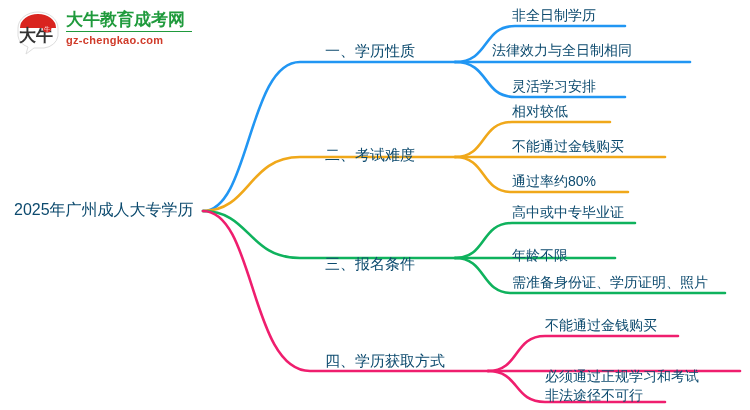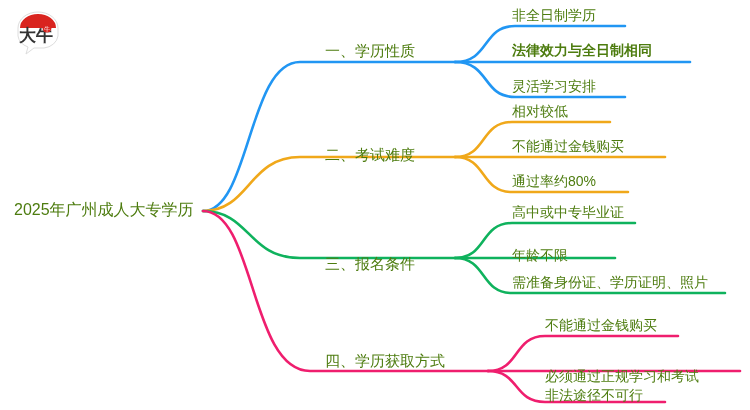--- a/index.html
+++ b/index.html
@@ -64,21 +64,21 @@
     color: #d03b2a;
     letter-spacing: 0.3px;
     white-space: nowrap;
     font-family: "Liberation Sans", sans-serif;
   }
 
   
   .node-label {
     position: absolute;
     white-space: nowrap;
-    color: #4d7c0f;
+    color: #0c4a6e;
   }
   .root-label {
     font-size: 16px;
     line-height: 20px;
   }
   .branch-label {
     font-size: 15px;
     line-height: 19px;
   }
   .leaf-label {
@@ -90,20 +90,25 @@
 <body>
 
 <div class="logo-block">
   <svg class="logo-mark" viewBox="0 0 48 48">
     <path d="M4 20 A20 16 0 0 1 44 20 L44 28 A16 14 0 0 1 30 40 L20 40 L12 46 L14 39 A18 14 0 0 1 4 28 Z" fill="#ffffff" stroke="#dddddd" stroke-width="1"></path>
     <path d="M6 20 A18 14 0 0 1 42 20 Z" fill="#d9241f"></path>
     <text x="22" y="33" font-size="17" font-weight="bold" fill="#333333" text-anchor="middle" font-family="'Liberation Sans',sans-serif">大牛</text>
     <circle cx="33" cy="20" r="4.5" fill="#d9241f"></circle>
     <text x="33" y="23" font-size="6" fill="#ffffff" text-anchor="middle" font-family="'Liberation Sans',sans-serif">牛</text>
   </svg>
+  <div class="logo-text-wrap">
+    <div class="logo-title">大牛教育成考网</div>
+    <div class="logo-rule"></div>
+    <div class="logo-sub">gz-chengkao.com</div>
+  </div>
 </div>
 
 <svg id="mindmap-svg" viewBox="0 0 750 410">
 
   <g>
     <path d="M203,211 C250,211 248,62 300,62 L455,62" fill="none" stroke="#2196f3" stroke-width="2.6" stroke-linecap="round"></path>
     <path d="M455,62 C490,62 482,26 515,26 L625,26" fill="none" stroke="#2196f3" stroke-width="2.6" stroke-linecap="round"></path>
     <path d="M455,62 L690,62" fill="none" stroke="#2196f3" stroke-width="2.6" stroke-linecap="round"></path>
     <path d="M455,62 C490,62 482,97 515,97 L625,97" fill="none" stroke="#2196f3" stroke-width="2.6" stroke-linecap="round"></path>
   </g>
@@ -127,21 +132,21 @@
     <path d="M488,371 C520,371 513,336 545,336 L678,336" fill="none" stroke="#ef1e6e" stroke-width="2.6" stroke-linecap="round"></path>
     <path d="M488,371 L740,371" fill="none" stroke="#ef1e6e" stroke-width="2.6" stroke-linecap="round"></path>
     <path d="M488,371 C520,371 513,402 545,402 L665,402" fill="none" stroke="#ef1e6e" stroke-width="2.6" stroke-linecap="round"></path>
   </g>
 </svg>
 
 <div class="node-label root-label" style="left:14px; top:200px;">2025年广州成人大专学历</div>
 
 <div class="node-label branch-label" style="left:325px; top:41px;">一、学历性质</div>
 <div class="node-label leaf-label" style="left:512px; top:6px;">非全日制学历</div>
-<div class="node-label leaf-label" style="left:512px; top:41px;font-weight:bold;">法律效力与全日制相同</div>
+<div class="node-label leaf-label" style="left:492px; top:41px;">法律效力与全日制相同</div>
 <div class="node-label leaf-label" style="left:512px; top:77px;">灵活学习安排</div>
 
 <div class="node-label branch-label" style="left:325px; top:145px;">二、考试难度</div>
 <div class="node-label leaf-label" style="left:512px; top:102px;">相对较低</div>
 <div class="node-label leaf-label" style="left:512px; top:137px;">不能通过金钱购买</div>
 <div class="node-label leaf-label" style="left:512px; top:172px;">通过率约80%</div>
 
 <div class="node-label branch-label" style="left:325px; top:238px;margin-top:16px;">三、报名条件</div>
 <div class="node-label leaf-label" style="left:512px; top:203px;">高中或中专毕业证</div>
 <div class="node-label leaf-label" style="left:512px; top:238px;margin-top:8px;">年龄不限</div>

